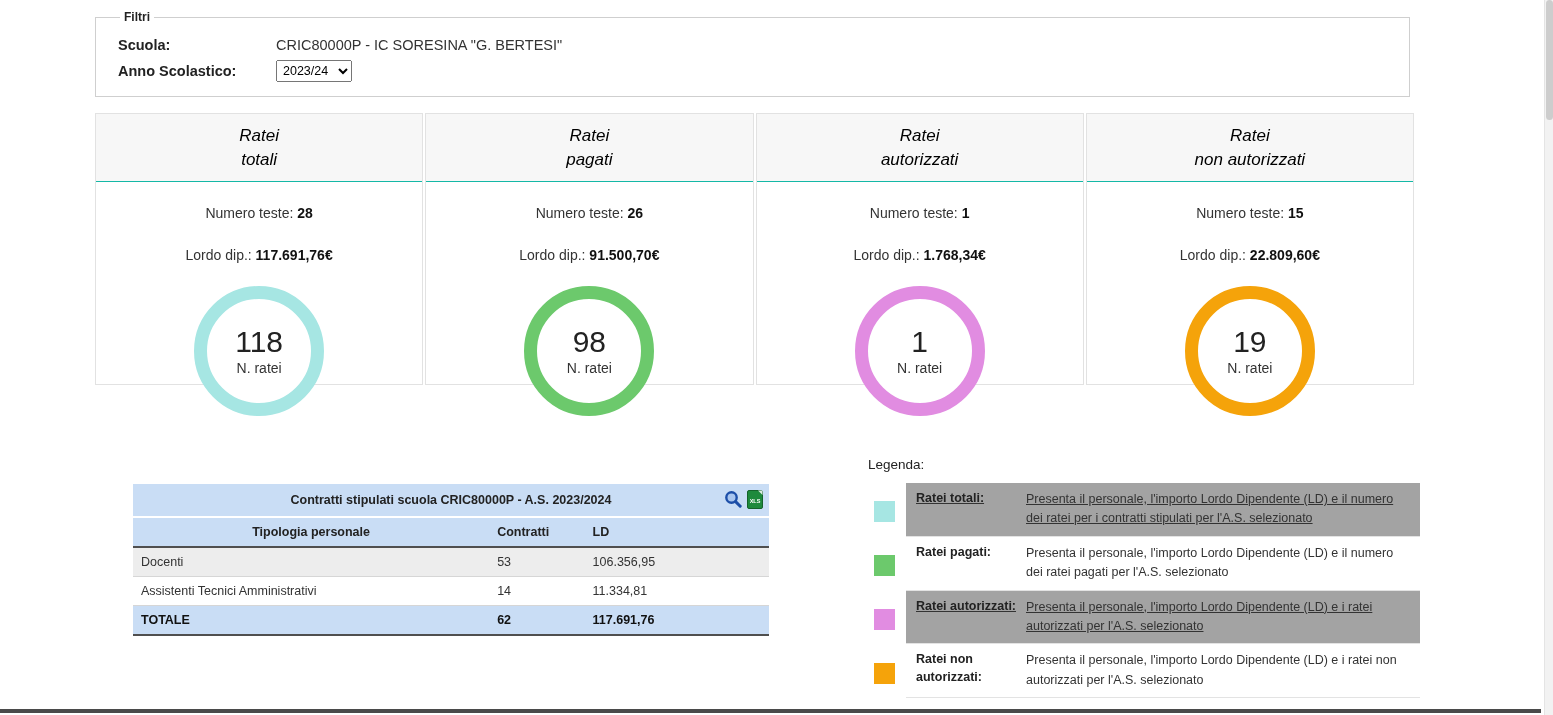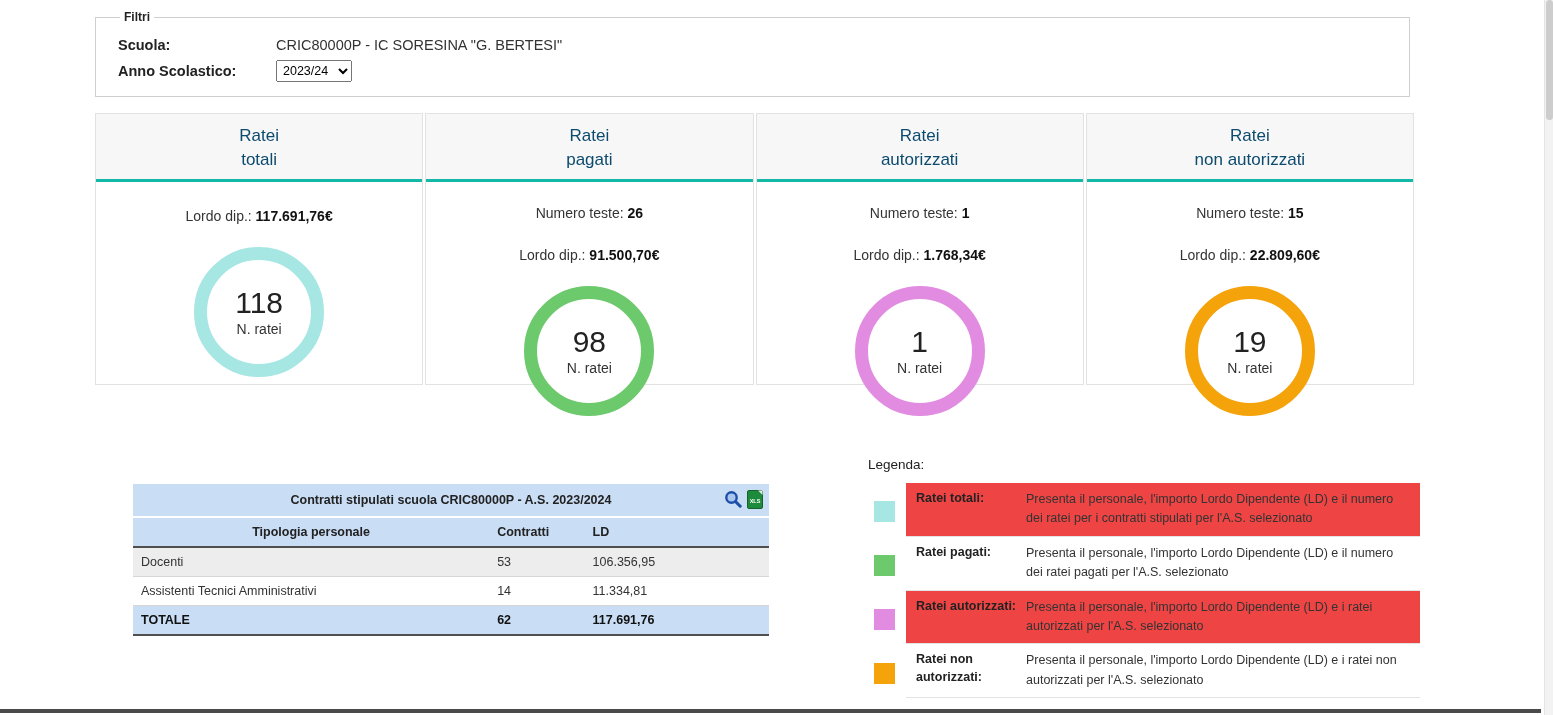--- a/index.html
+++ b/index.html
@@ -14,22 +14,22 @@
   .filter-row { margin-top:7px; font-size:14.5px; display:flex; align-items:center; }
   .filter-label { font-weight:bold; width:158px; display:inline-block; color:#222; }
   .filter-value { color:#333; }
   .year-select { font-size:12.5px; padding:1px 2px; width:76px; height:22px;
                  font-family:"Liberation Sans", sans-serif; }
 
   
   .cards { position:absolute; left:95px; top:113px; width:1319px;
            display:grid; grid-template-columns:repeat(4,1fr); column-gap:2px; }
   .card { border:1px solid #e2e2e2; background:#fff; height:272px; text-align:center; }
-  .card-header { height:68px; background:#f7f7f7; border-bottom:3px solid #14b8a6;
-                 padding-top:10px; font-size:17px; line-height:24px; color:#0c4a6e; }
+  .card-header { height:68px; background:#f7f7f7; border-bottom:1px solid #14b8a6;
+                 padding-top:10px; font-size:17px; line-height:24px; color:#000000;font-style:italic; }
   .teste { padding-top:23px; font-size:14px; }
   .lordo { margin-top:26px; font-size:14px; }
   .teste b, .lordo b { color:#111; }
   .circle { margin:23px auto 0; width:130px; height:130px; border:13px solid #ccc;
             border-radius:50%; display:flex; flex-direction:column;
             align-items:center; justify-content:center; background:#fff; }
   .circle-num { font-size:30px; color:#222; line-height:1.05; }
   .circle-label { font-size:14px; color:#333; margin-top:3px; }
 
   
@@ -51,21 +51,21 @@
   .col-tip { width:56%; } .col-con { width:15%; } .col-ld { width:29%; }
 
   
   .legend-title { position:absolute; left:868px; top:457px; font-size:13.5px; color:#222; }
   .legend { position:absolute; left:868px; top:483px; width:552px; font-size:12.5px; }
   .legend-row { display:flex; align-items:stretch; }
   .swatch-cell { width:38px; display:flex; align-items:center; justify-content:flex-start;
                  background:#fff; padding-top:4px; }
   .swatch { width:21px; height:21px; margin-left:6px; }
   .row-content { flex:1; display:flex; padding:7px 8px 7px 10px; border-bottom:1px solid #e3e3e3; }
-  .legend-row.alt .row-content { background:#ef4444; }
+  .legend-row.alt .row-content { background:#a3a3a3;text-decoration:underline; }
   .legend-label { width:102px; font-weight:bold; color:#222; line-height:1.4; flex-shrink:0; }
   .legend-text { flex:1; line-height:1.55; color:#333; padding-left:8px; }
 
   
   .footer-line { position:absolute; left:0; bottom:2px; width:1541px; height:4px; background:#4a4a4a; }
   .scrollbar { position:absolute; right:0; top:0; width:9px; height:715px;
                background:#f2f2f2; border-left:1px solid #e4e4e4; }
   .scroll-thumb { position:absolute; top:0; left:1px; width:7px; height:120px;
                   background:#cdcdcd; border-radius:4px; }
 </style>
@@ -87,20 +87,24 @@
       </select>
     </div>
   </fieldset>
 
   <div class="cards">
 
     <div class="card">
       <div class="card-header">
         <div>Ratei</div>
         <div>totali</div>
+      </div>
+      <div class="teste">
+        <span>Numero teste:</span>
+        <b>28</b>
       </div>
       <div class="lordo">
         <span>Lordo dip.:</span>
         <b>117.691,76€</b>
       </div>
       <div class="circle" style="border-color: rgb(166, 230, 227);">
         <div class="circle-num">118</div>
         <div class="circle-label">N. ratei</div>
       </div>
     </div>

